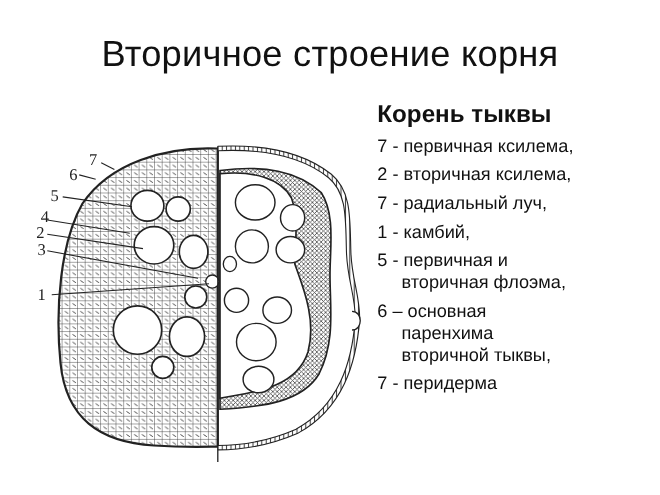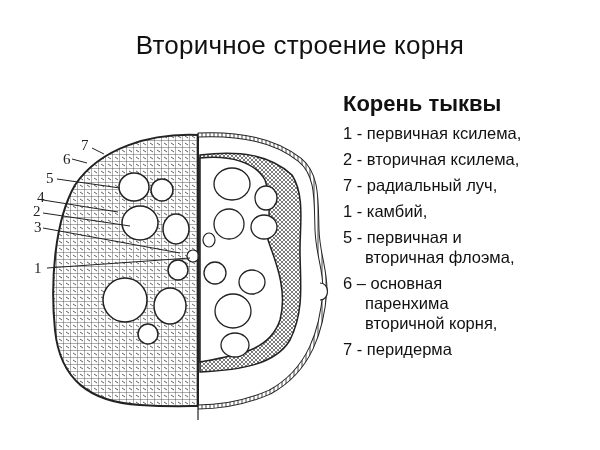--- a/index.html
+++ b/index.html
@@ -1,19 +1,19 @@
 <!DOCTYPE html>
 <html><head>
 <meta charset="utf-8">
 <style>
   html, body { margin: 0; padding: 0; background: #ffffff; }
   body { width: 600px; height: 450px; position: relative; overflow: hidden;
          font-family: "Liberation Sans", sans-serif; color: #111; }
   .title { position: absolute; left: 0; width: 600px; top: 30px; text-align: center;
-           font-size: 26px; font-weight: normal; letter-spacing: 0.2px; color: #111; }
+           font-size: 33px; font-weight: normal; letter-spacing: 0.2px; color: #111; }
   .legend { position: absolute; left: 343px; top: 91px; width: 250px; }
   .legend-heading { font-size: 22px; font-weight: bold; margin-bottom: 6px; }
   .legend-item { font-size: 16.5px; line-height: 20px; margin-bottom: 6px; }
   .legend-item .cont { display: block; padding-left: 22px; }
   .diagram { position: absolute; left: 0; top: 0; width: 600px; height: 450px; }
   .lbl { font-family: "Liberation Serif", serif; font-size: 15px; fill: #222; }
 </style>
 </head>
 <body>
 
@@ -82,36 +82,36 @@
     <line x1="43" y1="228" x2="180" y2="253" stroke="#222" stroke-width="1"></line>
     <text class="lbl" x="34" y="232">3</text>
     <line x1="47" y1="268" x2="190" y2="258" stroke="#222" stroke-width="1"></line>
     <text class="lbl" x="34" y="273">1</text>
   </g>
 </svg>
 
 <div class="legend">
   <div class="legend-heading">Корень тыквы</div>
   <div class="legend-item">
-    <span>1 - первичная ксилема,</span>
+    <span>7 - первичная ксилема,</span>
   </div>
   <div class="legend-item">
     <span>2 - вторичная ксилема,</span>
   </div>
   <div class="legend-item">
     <span>7 - радиальный луч,</span>
   </div>
   <div class="legend-item">
     <span>1 - камбий,</span>
   </div>
   <div class="legend-item">
     <span>5 - первичная и</span>
     <span class="cont">вторичная флоэма,</span>
   </div>
   <div class="legend-item">
     <span>6 – основная</span>
     <span class="cont">паренхима</span>
-    <span class="cont">вторичной корня,</span>
+    <span class="cont">вторичной тыквы,</span>
   </div>
   <div class="legend-item">
     <span>7 - перидерма</span>
   </div>
 </div>
 
 </body></html>

